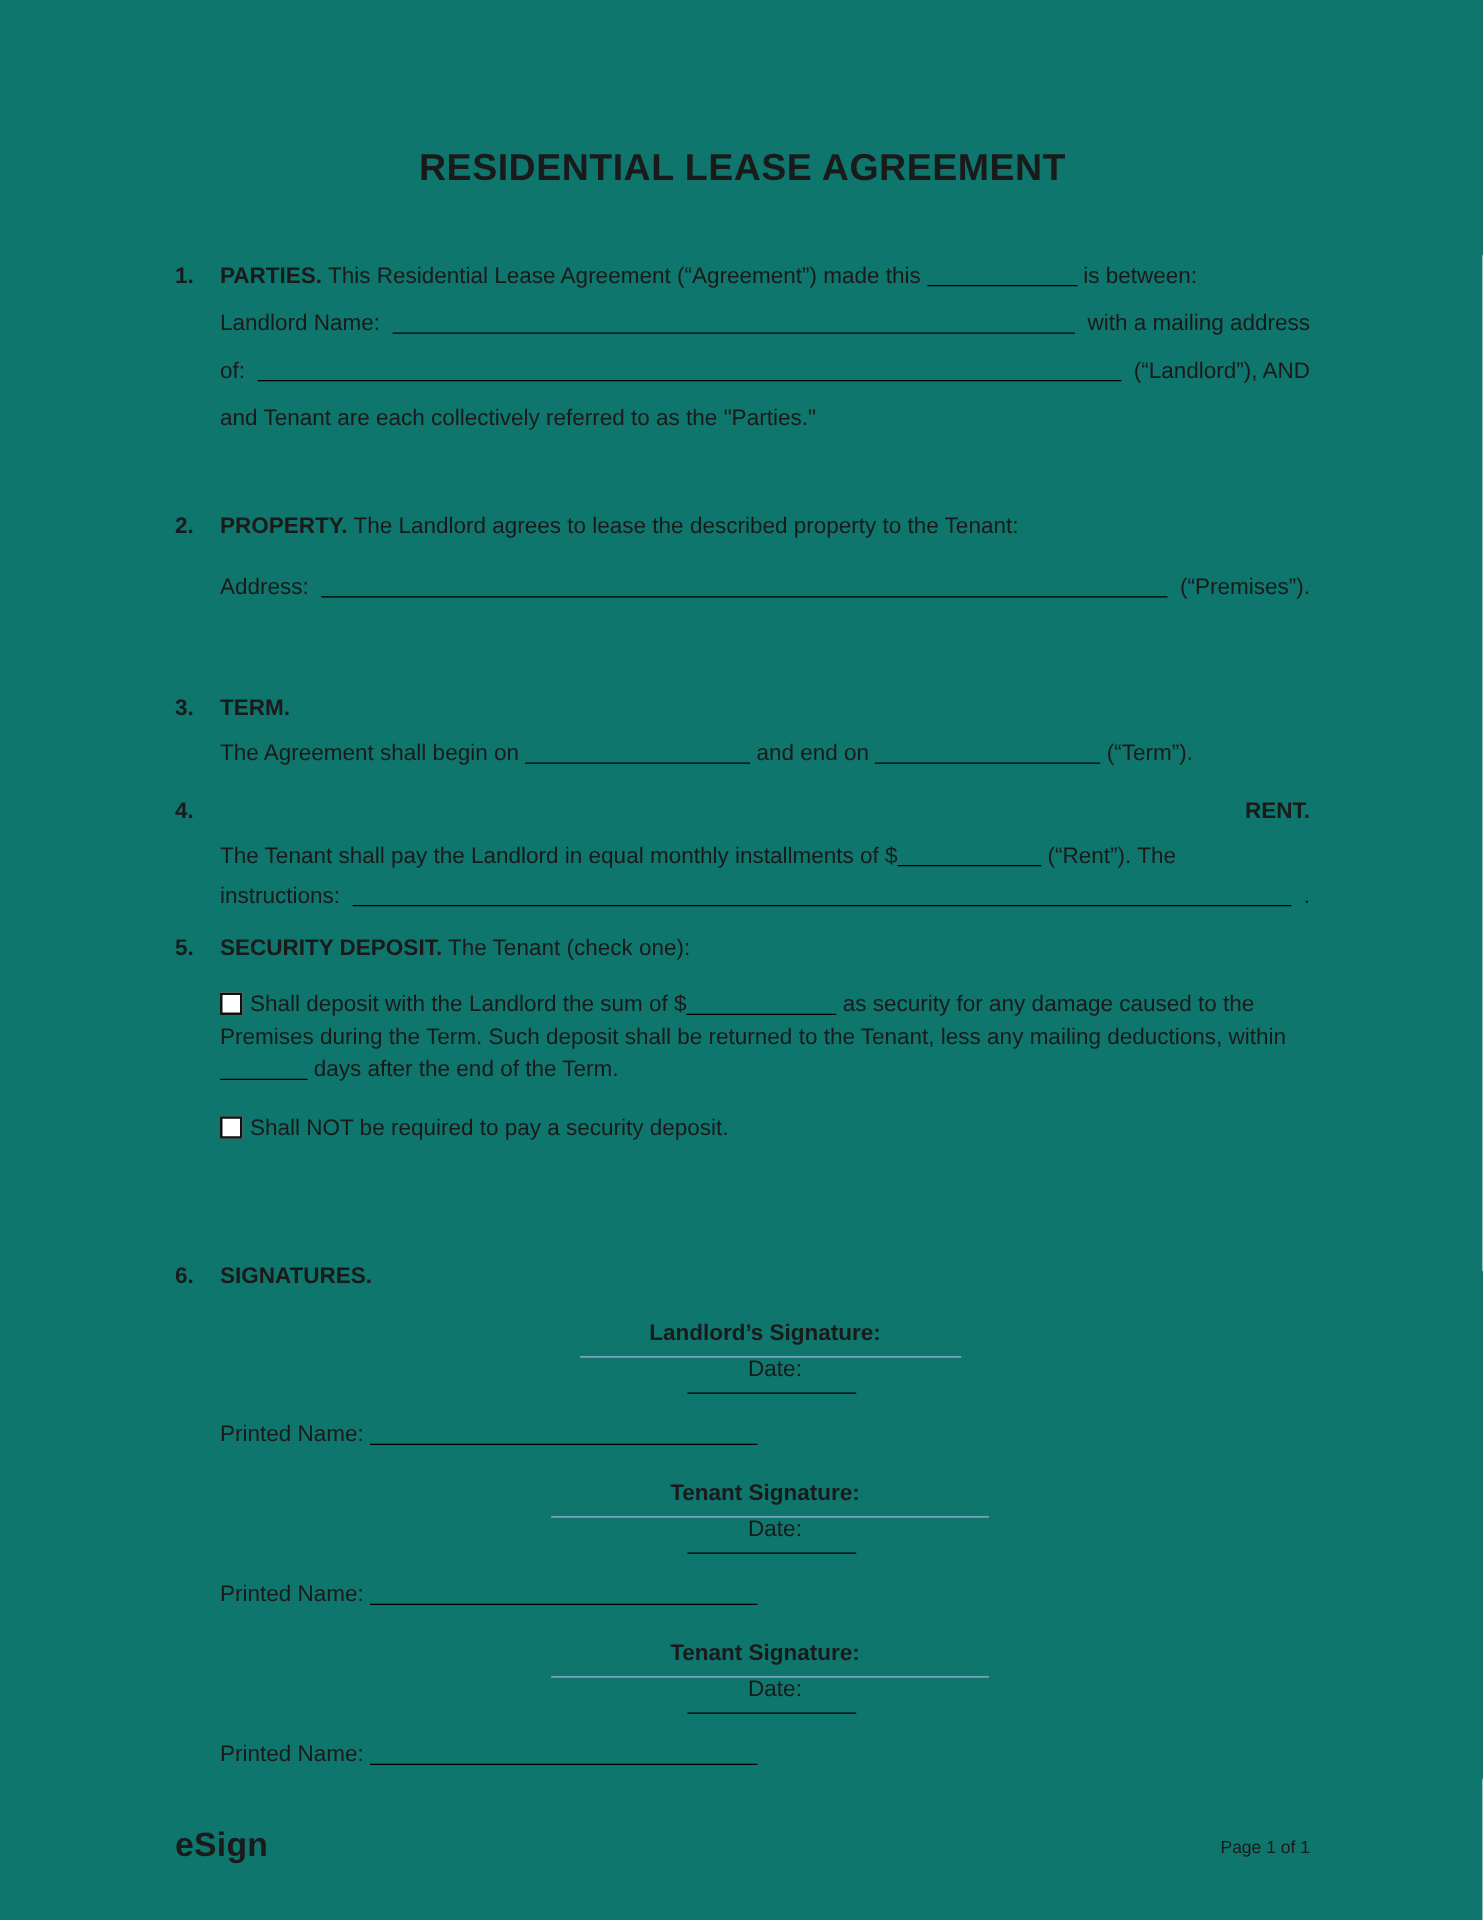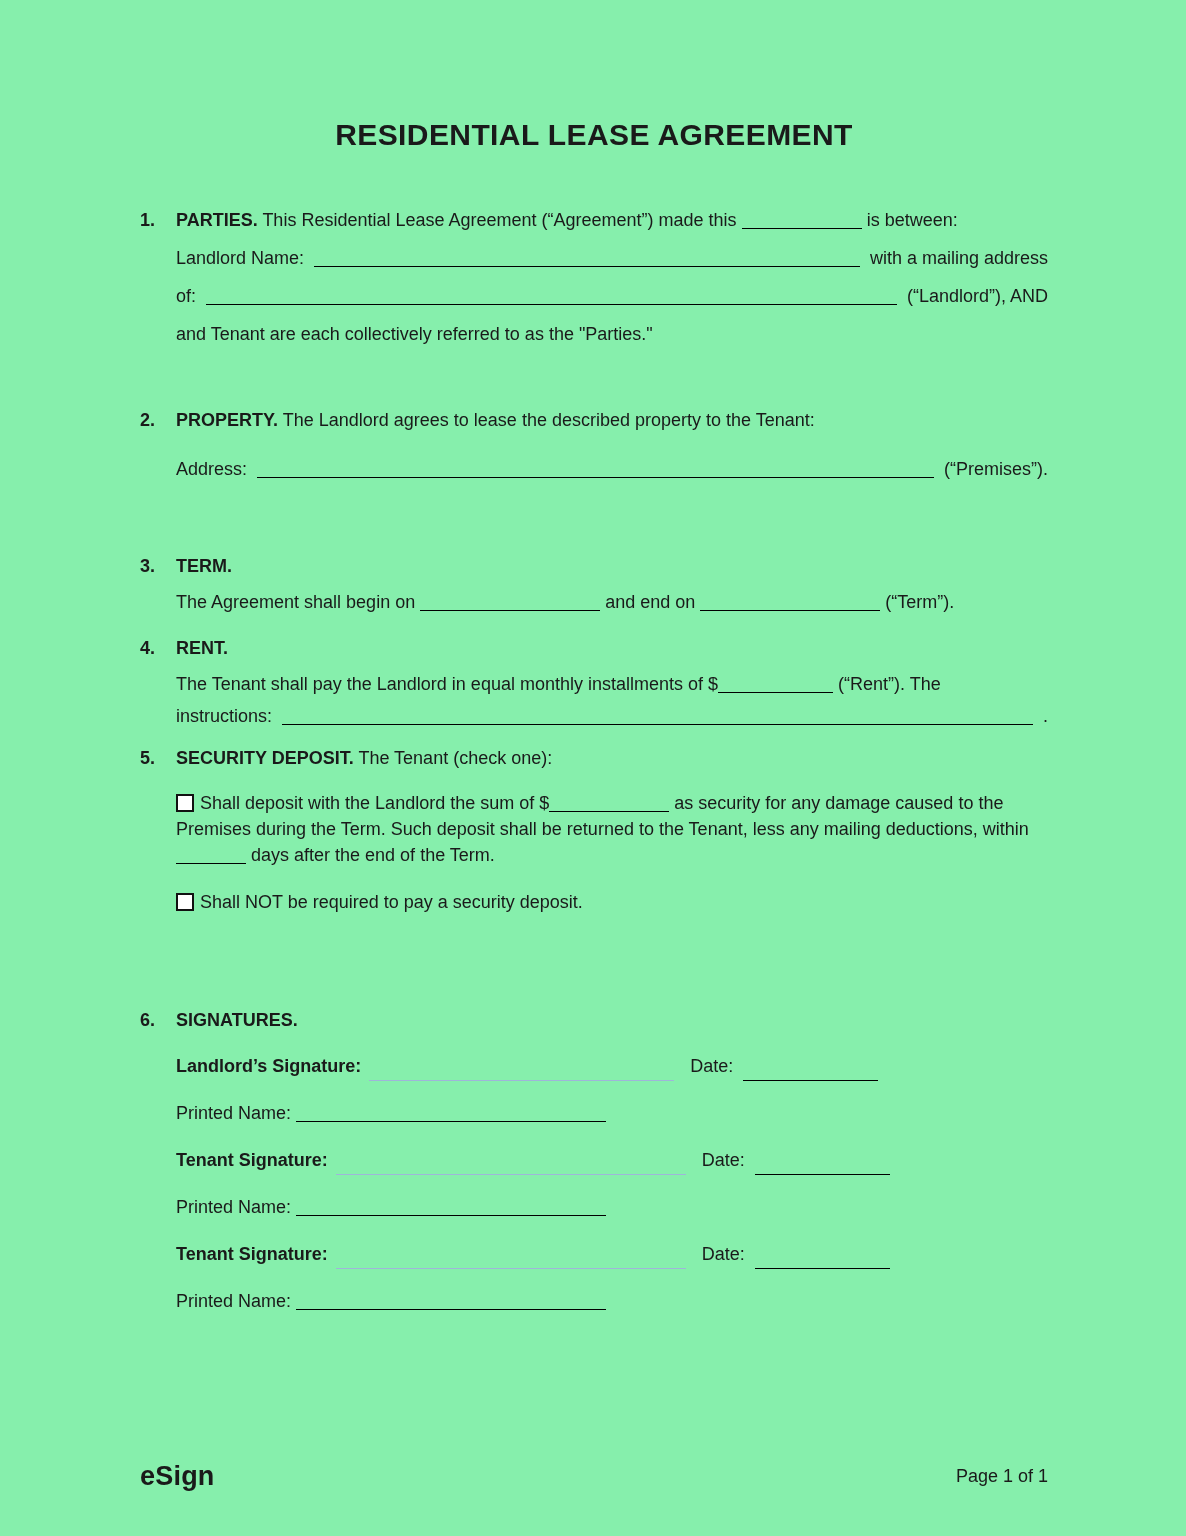--- a/index.html
+++ b/index.html
@@ -5,21 +5,21 @@
   * { box-sizing: border-box; margin: 0; padding: 0; }
   html, body { background: #ffffff; }
   body {
     font-family: "Liberation Sans", sans-serif;
     color: #1a1a1a;
     width: 1186px;
   }
   .page {
     width: 1186px;
     height: 1536px;
-    background: #86efac;
+    background: #0f766e;
     padding: 118px 138px 0 140px;
     position: relative;
     overflow: hidden;
   }
   .doc-title {
     text-align: center;
     font-size: 30px;
     font-weight: 700;
     letter-spacing: 0.4px;
     margin-bottom: 56px;
@@ -58,48 +58,48 @@
   #sec-parties .line { margin-bottom: 14px; }
   #sec-parties { margin-bottom: 48px; }
 
   #sec-property .line, #sec-property .line-flex { margin-bottom: 25px; }
   #sec-property .line.last { margin-bottom: 0; }
   #sec-property { margin-bottom: 48px; }
 
   #sec-term .line.head { margin-bottom: 12px; }
   #sec-term { margin-bottom: 22px; }
 
-  #sec-rent .line.head { margin-bottom: 8px; }
+  #sec-rent .line.head { margin-bottom: 8px; text-align: right; }
   #sec-rent .line, #sec-rent .line-flex { line-height: 32px; }
   #sec-rent .line.head { line-height: 24px; }
   #sec-rent { margin-bottom: 14px; }
 
   #sec-security .line.head { margin-bottom: 20px; }
   #sec-security .para { line-height: 26px; margin-bottom: 22px; }
   #sec-security { margin-bottom: 94px; }
 
   #sec-signatures .line.head { margin-bottom: 22px; }
-  .sig-row { display: flex; align-items: flex-end; line-height: 24px; margin-bottom: 23px; }
+  .sig-row { display: flex; align-items: center; line-height: 24px; margin-bottom: 23px; flex-direction: column; }
   .sig-row .lbl-bold { font-weight: 700; }
   .sig-row .blank.sig { margin-left: 8px; }
   .sig-row .date-lbl { margin-left: 16px; }
   .sig-row .blank.date { margin-left: 10px; width: 135px; }
   .printed-row { line-height: 24px; margin-bottom: 23px; }
 
   .footer {
     position: absolute;
     left: 140px;
     right: 138px;
     bottom: 44px;
     display: flex;
     justify-content: space-between;
     align-items: center;
   }
   .brand { font-weight: 700; font-size: 27px; letter-spacing: 0.2px; }
-  .pagenum { font-size: 18px; }
+  .pagenum { font-size: 14px; }
 </style>
 </head>
 <body style="color: rgb(26, 26, 26);">
 
 <div class="page">
 
   <h1 class="doc-title">RESIDENTIAL LEASE AGREEMENT</h1>
 
   <div class="section" id="sec-parties">
     <div class="num">1.</div>

